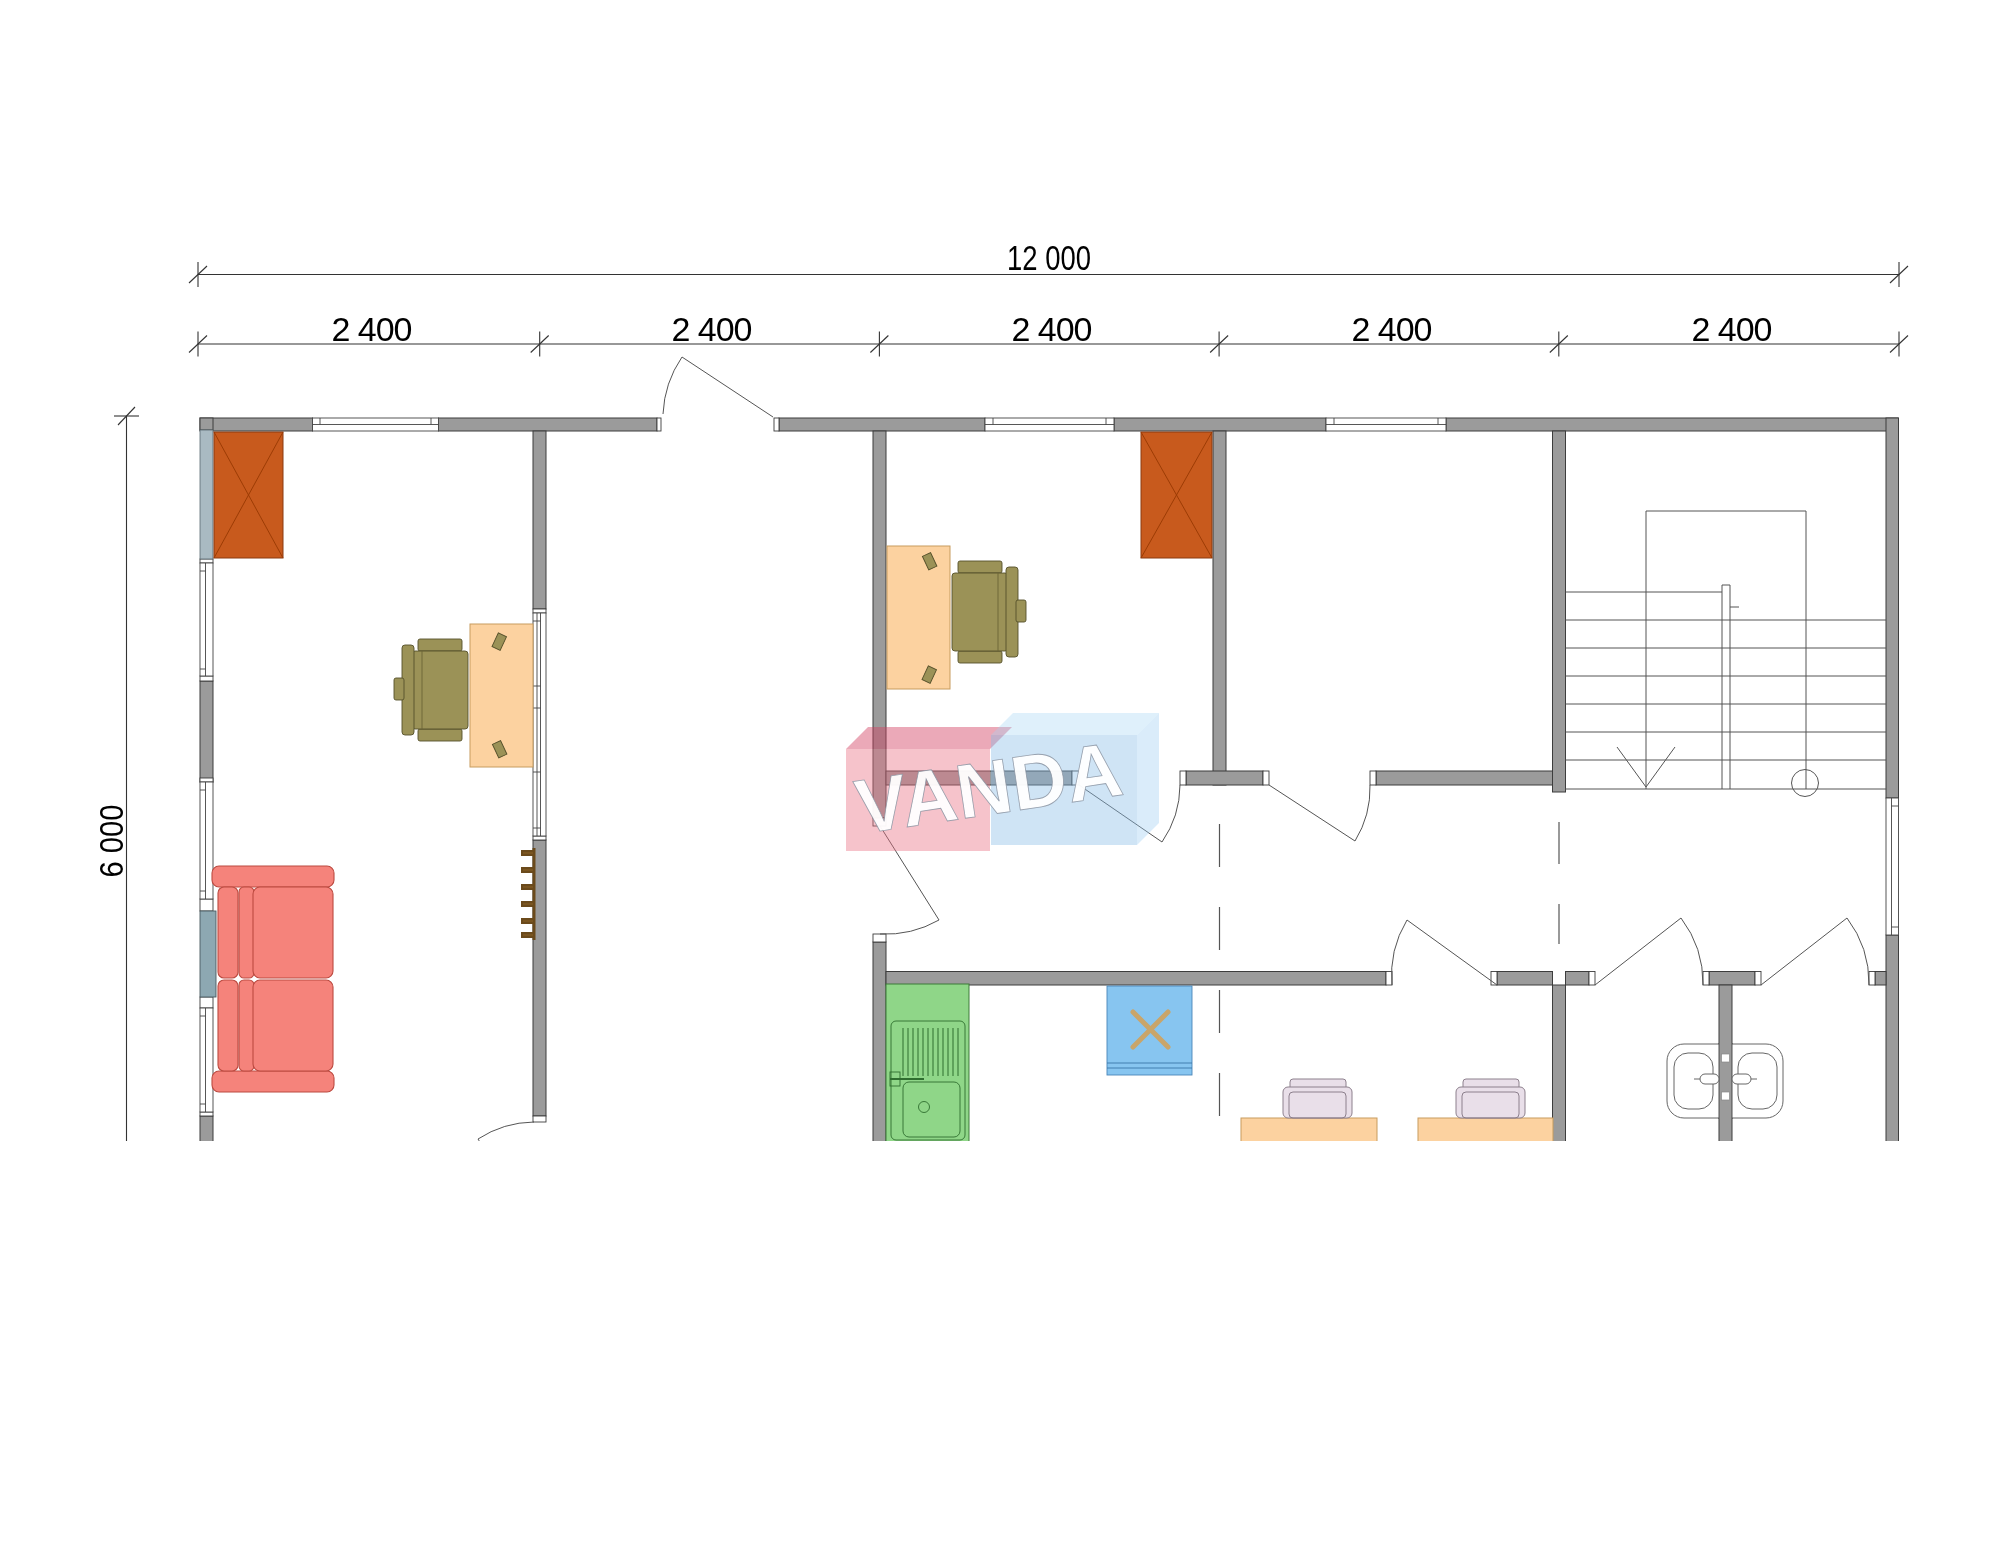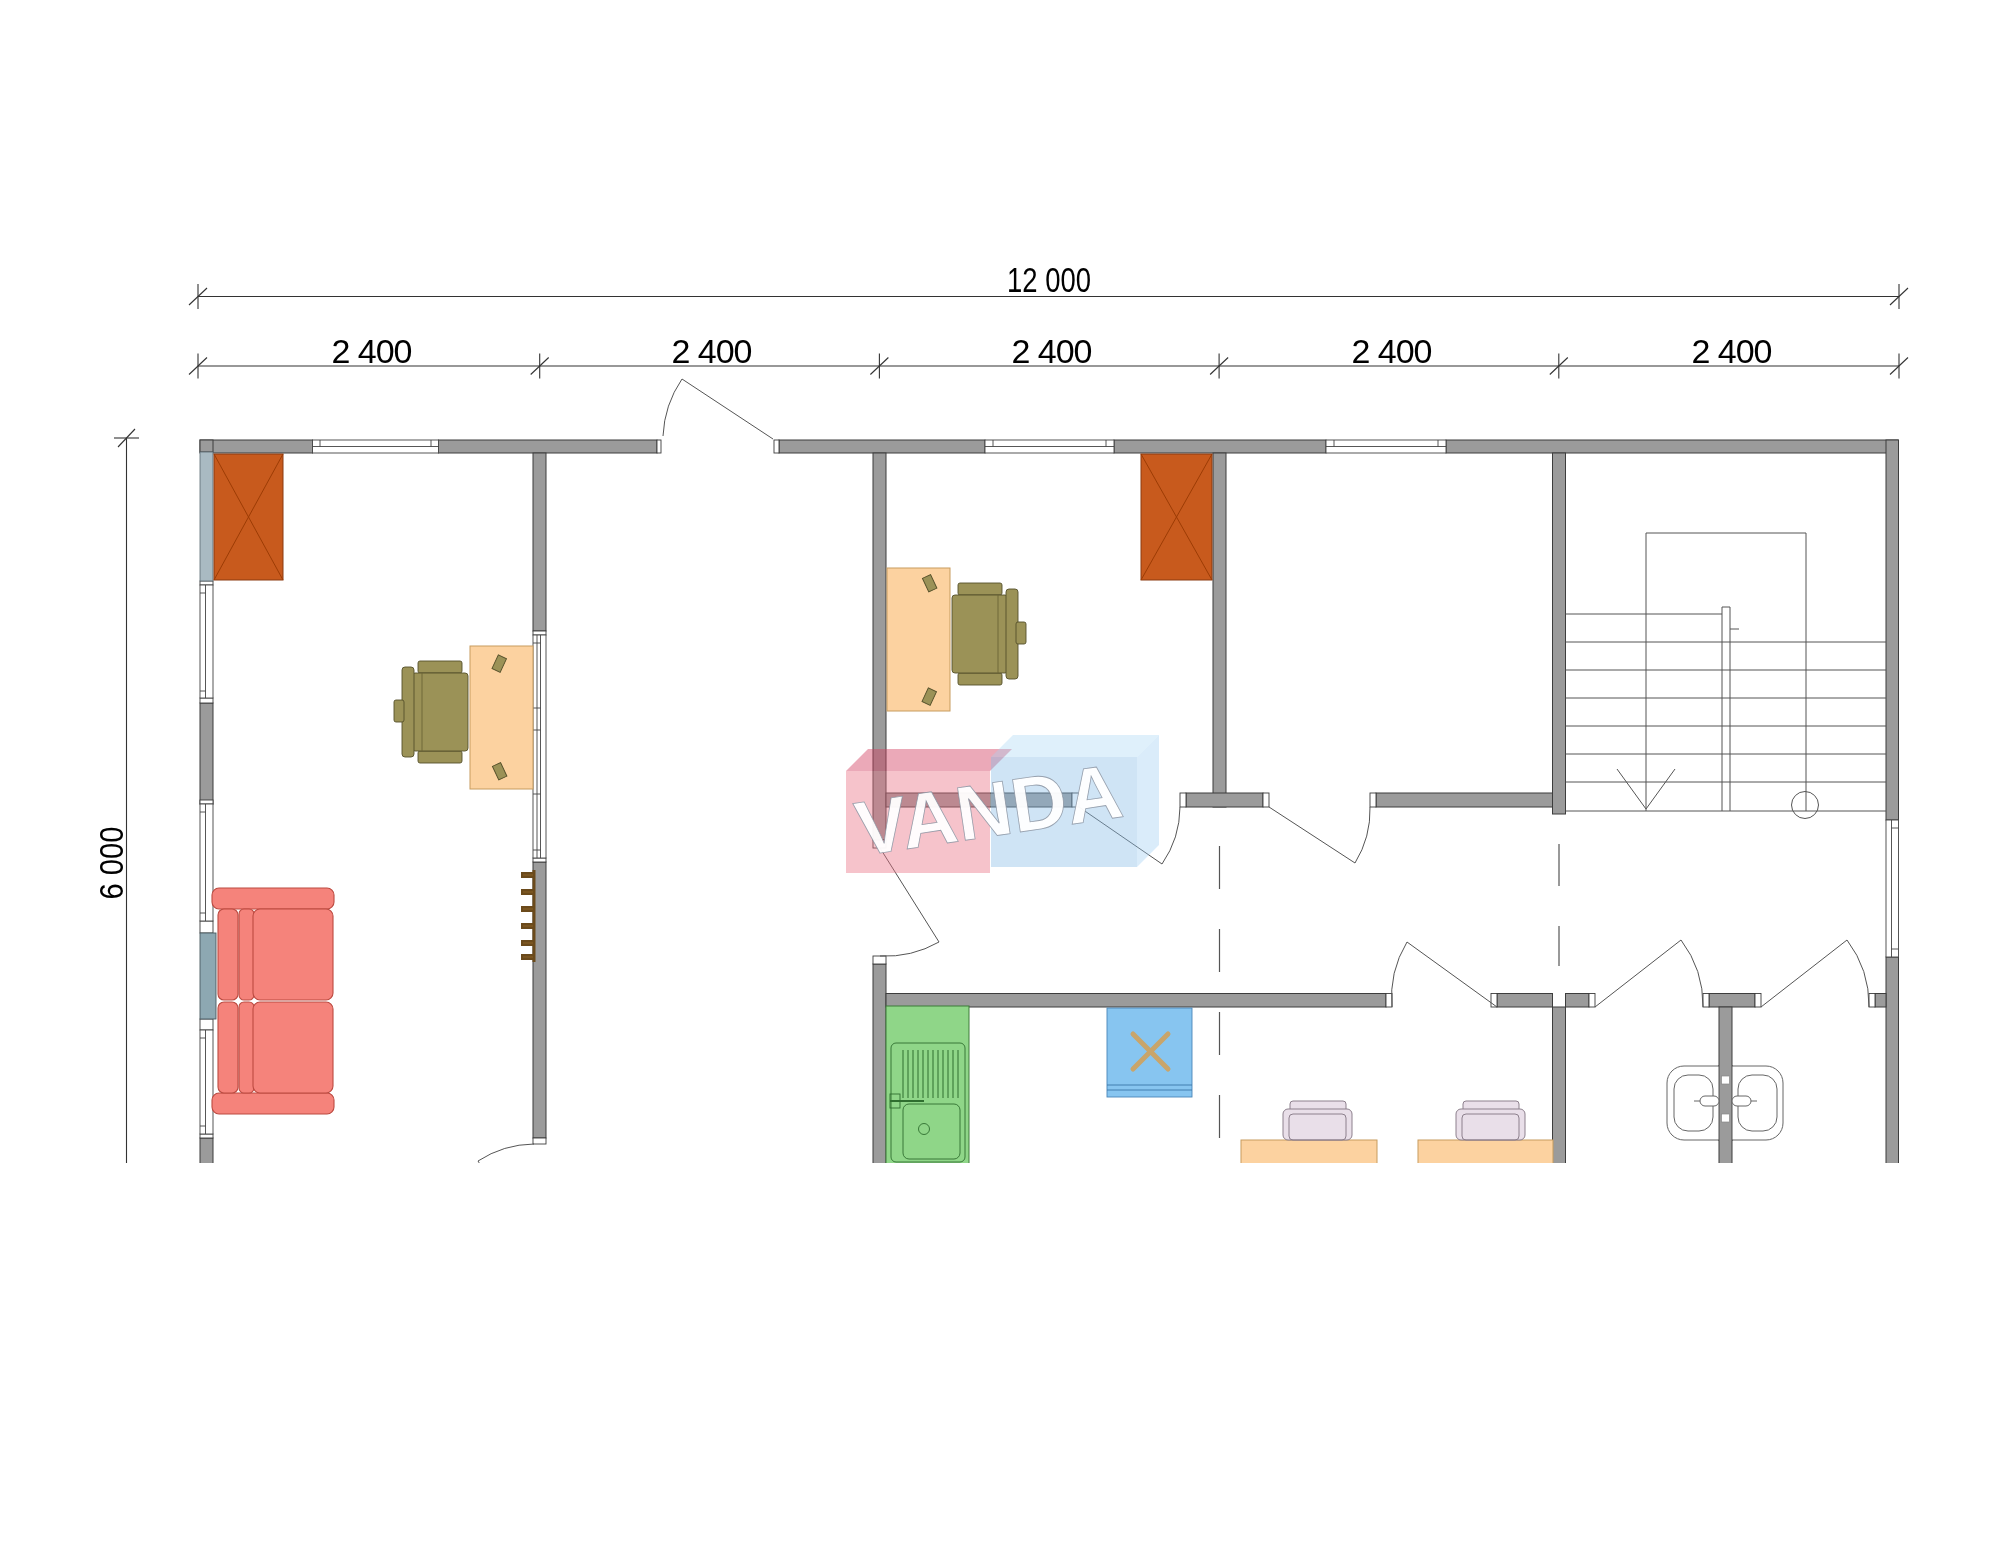--- a/index.html
+++ b/index.html
@@ -1,20 +1,20 @@
 <!DOCTYPE html>
 <html><head>
 <meta charset="utf-8">
 <style>
 html,body{margin:0;padding:0;background:#ffffff;}
 svg{display:block;font-family:"Liberation Sans",sans-serif;}
 </style>
 </head>
 <body>
-<div style="opacity:0.999; width:2000px; height:1141px;margin-top:22px;">
+<div style="opacity:0.999; width:2000px; height:1141px;">
 <svg width="2000" height="1563" viewBox="0 0 2000 1563" style="opacity:0.999;">
 
 <rect x="0" y="0" width="2000" height="1563" fill="#ffffff"></rect>
 
 <g stroke="#333" stroke-width="1.1" fill="none">
 <line x1="198" y1="274.5" x2="1899" y2="274.5"></line>
 <line x1="198" y1="262" x2="198" y2="287"></line>
 <line x1="189" y1="283" x2="207" y2="266"></line>
 <line x1="1899" y1="262" x2="1899" y2="287"></line>
 <line x1="1890" y1="283" x2="1908" y2="266"></line>

